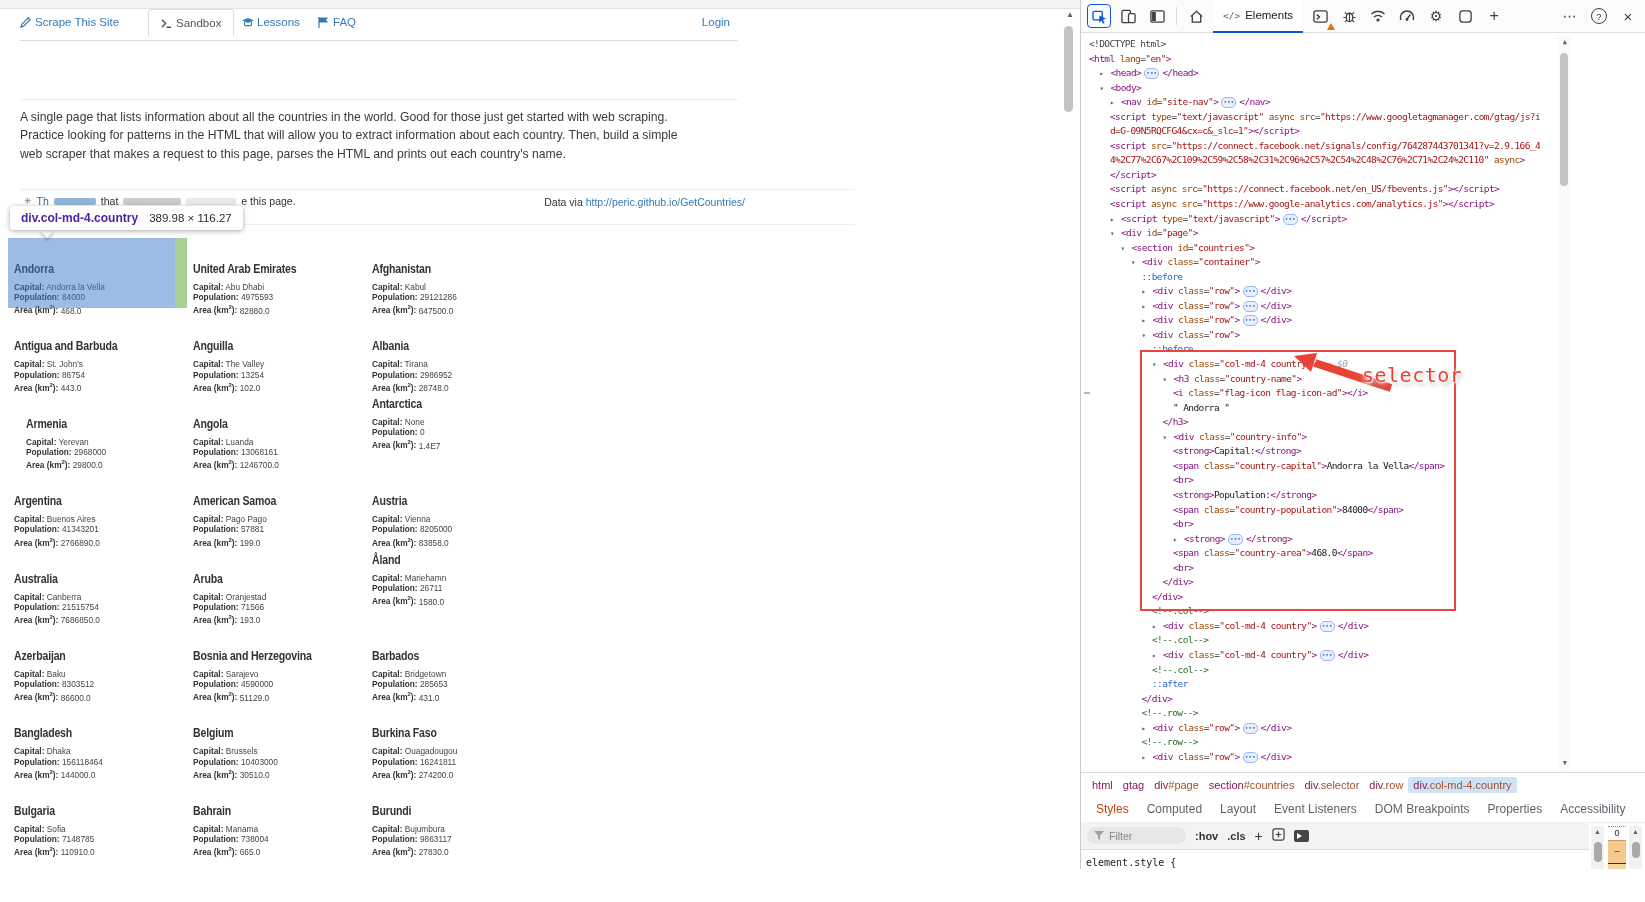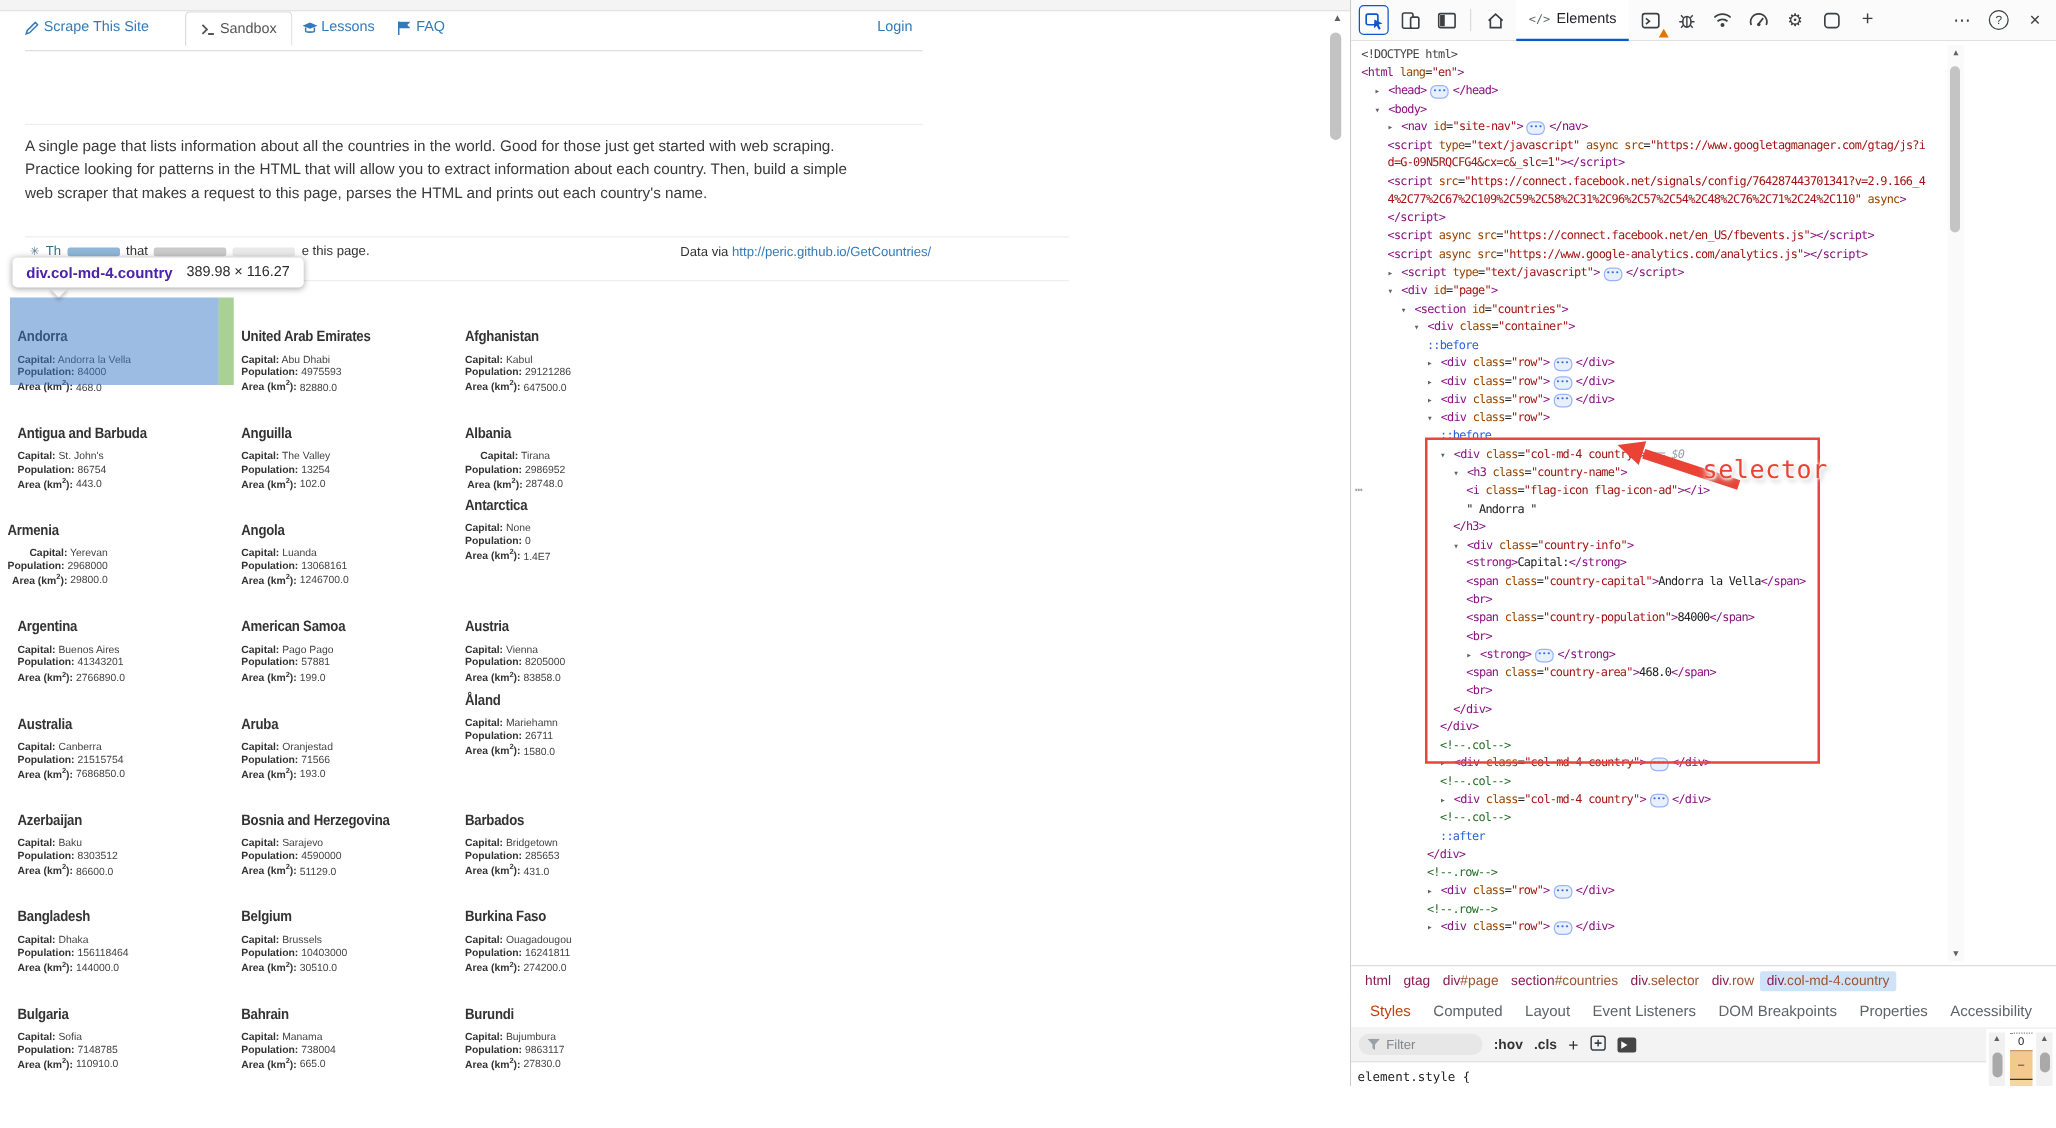--- a/index.html
+++ b/index.html
@@ -220,29 +220,29 @@
           </div>
         </div>
         <div class="country-card" style="left: 187px; top: 327.4px;">
           <h3>Anguilla</h3>
           <div class="cinfo">
             <div><b>Capital:</b> The Valley</div>
             <div><b>Population:</b> 13254</div>
             <div><b>Area (km<sup>2</sup>): </b>102.0</div>
           </div>
         </div>
-        <div class="country-card" style="left: 366px; top: 327.4px; text-align: center;">
+        <div class="country-card" style="left: 366px; top: 327.4px;">
           <h3>Albania</h3>
           <div class="cinfo">
             <div><b>Capital:</b> Tirana</div>
             <div><b>Population:</b> 2986952</div>
             <div><b>Area (km<sup>2</sup>): </b>28748.0</div>
           </div>
         </div>
-        <div class="country-card" style="left: 0; top: 404.8px; text-align: right;">
+        <div class="country-card" style="left: 20px; top: 404.8px;">
           <h3>Armenia</h3>
           <div class="cinfo">
             <div><b>Capital:</b> Yerevan</div>
             <div><b>Population:</b> 2968000</div>
             <div><b>Area (km<sup>2</sup>): </b>29800.0</div>
           </div>
         </div>
         <div class="country-card" style="left: 187px; top: 404.8px;">
           <h3>Angola</h3>
           <div class="cinfo">
@@ -511,20 +511,21 @@
           <div class="tl" style="padding-left: 71px;"><span class="sg-p">::before</span></div>
           <div class="tl" style="padding-left: 71px;"><span class="arr">▾</span><span class="sg-t">&lt;div </span><span class="sg-a">class</span><span class="sg-s">=</span><span class="sg-v">"col-md-4 country"</span><span class="sg-t">&gt;</span><span class="sg-g"> == $0</span></div>
           <div class="tl" style="padding-left: 81.5px;"><span class="arr">▾</span><span class="sg-t">&lt;h3 </span><span class="sg-a">class</span><span class="sg-s">=</span><span class="sg-v">"country-name"</span><span class="sg-t">&gt;</span></div>
           <div class="tl" style="padding-left: 92px;"><span class="sg-t">&lt;i </span><span class="sg-a">class</span><span class="sg-s">=</span><span class="sg-v">"flag-icon flag-icon-ad"</span><span class="sg-t">&gt;&lt;/i&gt;</span></div>
           <div class="tl" style="padding-left: 92px;"><span class="sg-s">" Andorra "</span></div>
           <div class="tl" style="padding-left: 81.5px;"><span class="sg-t">&lt;/h3&gt;</span></div>
           <div class="tl" style="padding-left: 81.5px;"><span class="arr">▾</span><span class="sg-t">&lt;div </span><span class="sg-a">class</span><span class="sg-s">=</span><span class="sg-v">"country-info"</span><span class="sg-t">&gt;</span></div>
           <div class="tl" style="padding-left: 92px;"><span class="sg-t">&lt;strong&gt;</span><span class="sg-s">Capital:</span><span class="sg-t">&lt;/strong&gt;</span></div>
           <div class="tl" style="padding-left: 92px;"><span class="sg-t">&lt;span </span><span class="sg-a">class</span><span class="sg-s">=</span><span class="sg-v">"country-capital"</span><span class="sg-t">&gt;</span><span class="sg-s">Andorra la Vella</span><span class="sg-t">&lt;/span&gt;</span></div>
           <div class="tl" style="padding-left: 92px;"><span class="sg-t">&lt;br&gt;</span></div>
+          <div class="tl" style="padding-left: 92px;"><span class="sg-t">&lt;strong&gt;</span><span class="sg-s">Population:</span><span class="sg-t">&lt;/strong&gt;</span></div>
           <div class="tl" style="padding-left: 92px;"><span class="sg-t">&lt;span </span><span class="sg-a">class</span><span class="sg-s">=</span><span class="sg-v">"country-population"</span><span class="sg-t">&gt;</span><span class="sg-s">84000</span><span class="sg-t">&lt;/span&gt;</span></div>
           <div class="tl" style="padding-left: 92px;"><span class="sg-t">&lt;br&gt;</span></div>
           <div class="tl" style="padding-left: 92px;"><span class="arr">▸</span><span class="sg-t">&lt;strong&gt;</span><span class="pill">•••</span><span class="sg-t">&lt;/strong&gt;</span></div>
           <div class="tl" style="padding-left: 92px;"><span class="sg-t">&lt;span </span><span class="sg-a">class</span><span class="sg-s">=</span><span class="sg-v">"country-area"</span><span class="sg-t">&gt;</span><span class="sg-s">468.0</span><span class="sg-t">&lt;/span&gt;</span></div>
           <div class="tl" style="padding-left: 92px;"><span class="sg-t">&lt;br&gt;</span></div>
           <div class="tl" style="padding-left: 81.5px;"><span class="sg-t">&lt;/div&gt;</span></div>
           <div class="tl" style="padding-left: 71px;"><span class="sg-t">&lt;/div&gt;</span></div>
           <div class="tl" style="padding-left: 71px;"><span class="sg-c">&lt;!--.col--&gt;</span></div>
           <div class="tl" style="padding-left: 71px;"><span class="arr">▸</span><span class="sg-t">&lt;div </span><span class="sg-a">class</span><span class="sg-s">=</span><span class="sg-v">"col-md-4 country"</span><span class="sg-t">&gt;</span><span class="pill">•••</span><span class="sg-t">&lt;/div&gt;</span></div>
           <div class="tl" style="padding-left: 71px;"><span class="sg-c">&lt;!--.col--&gt;</span></div>

